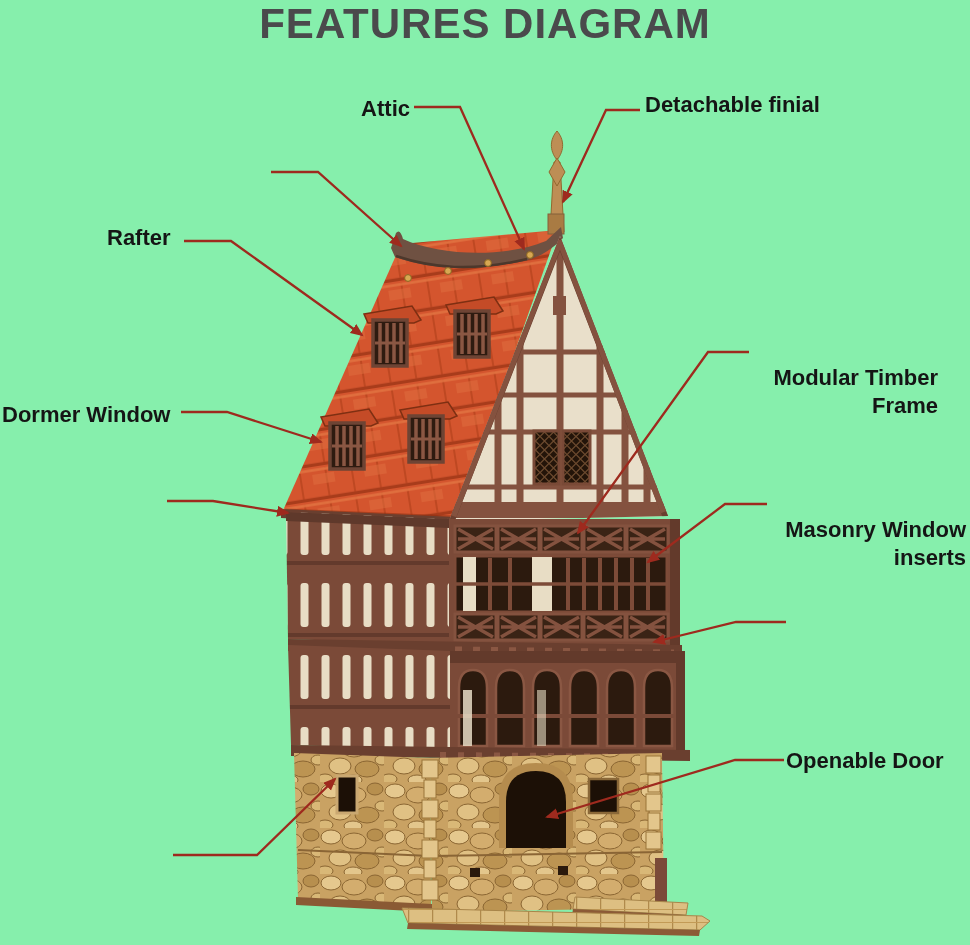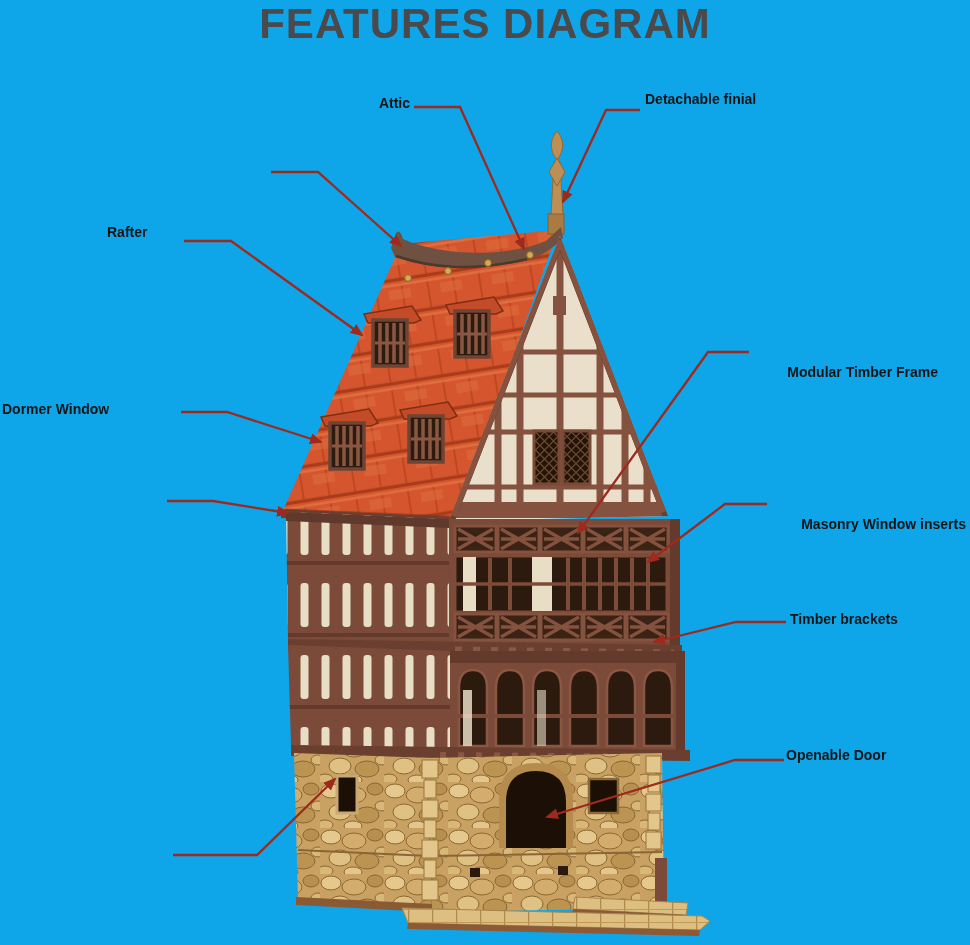--- a/index.html
+++ b/index.html
@@ -1,26 +1,26 @@
 <!DOCTYPE html>
 <html style="--title-text: #4a4a4c; --label-text: #151515; --arrow: #9e2a1e; --roof-tile: #d4552e; --roof-tile-dark: #a83c1b; --roof-tile-light: #e0703f; --ridge: #6f5142; --finial: #bd8e55; --timber: #7b4a38; --timber-dark: #633a2b; --infill-cream: #e9dfca; --window-dark: #2c1a0e; --stone: #c9a263; --stone-light: #e3c68c; --walkway: #ddbf82; --walkway-edge: #8c5a36;"><head>
 <meta charset="utf-8">
 <style>
   html,body{margin:0;padding:0;background:#ffffff;}
   .canvas{
-    position:relative;width:970px;height:945px;background:#0ea5e9;overflow:hidden;
+    position:relative;width:970px;height:945px;background:#86efac;overflow:hidden;
     font-family:"Liberation Sans","DejaVu Sans",sans-serif;
   }
   .page-title{
     position:absolute;top:0;left:0;width:970px;text-align:center;margin:0;
     font-size:42px;font-weight:bold;letter-spacing:1px;color:var(--title-text,#4a4a4c);
   }
   svg.house, svg.overlay{position:absolute;top:0;left:0;}
   .label{
-    position:absolute;font-size:14px;font-weight:bold;line-height:1.25;
+    position:absolute;font-size:22px;font-weight:bold;line-height:1.25;
     color:var(--label-text,#151515);white-space:nowrap;
   }
   .label.multiline{white-space:normal;text-align:right;margin-top:24px;}
   .leader{fill:none;stroke:var(--arrow,#9e2a1e);stroke-width:2.3;}
   .arrowhead{fill:var(--arrow,#9e2a1e);}
   .beam{stroke:#84523f;fill:none;}
   .beamD{stroke:#6a3f2f;fill:none;}
 </style>
 </head>
 <body>
@@ -238,16 +238,15 @@
     <polyline class="leader" points="784,760 735,760 547,817" marker-end="url(#arrowTip)"></polyline>
     <polyline class="leader" points="173,855 257,855 335,779" marker-end="url(#arrowTip)"></polyline>
   </svg>
 
   <div class="label" style="left:328px;top:95px;width:82px;text-align:right;">Attic</div>
   <div class="label" style="left:645px;top:91px;">Detachable finial</div>
   <div class="label" style="left:107px;top:224px;">Rafter</div>
   <div class="label" style="left:2px;top:401px;">Dormer Window</div>
   <div class="label multiline" style="left:750px;top:340px;width:188px;">Modular Timber Frame</div>
   <div class="label multiline" style="left:766px;top:492px;width:200px;">Masonry Window inserts</div>
-  <div class="label" style="left:790px;top:611px;">Timber brackets</div>
   <div class="label" style="left:786px;top:747px;">Openable Door</div>
 
 </div>
 
 </body></html>

